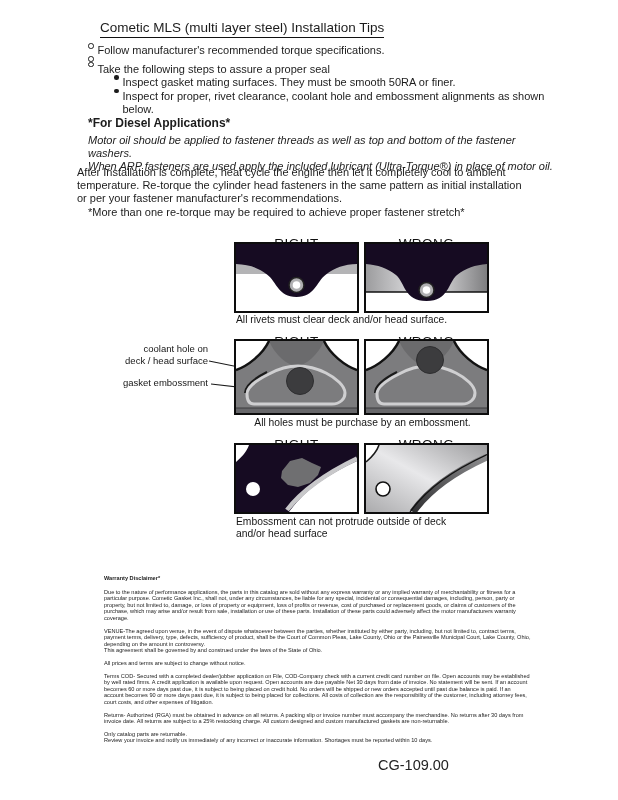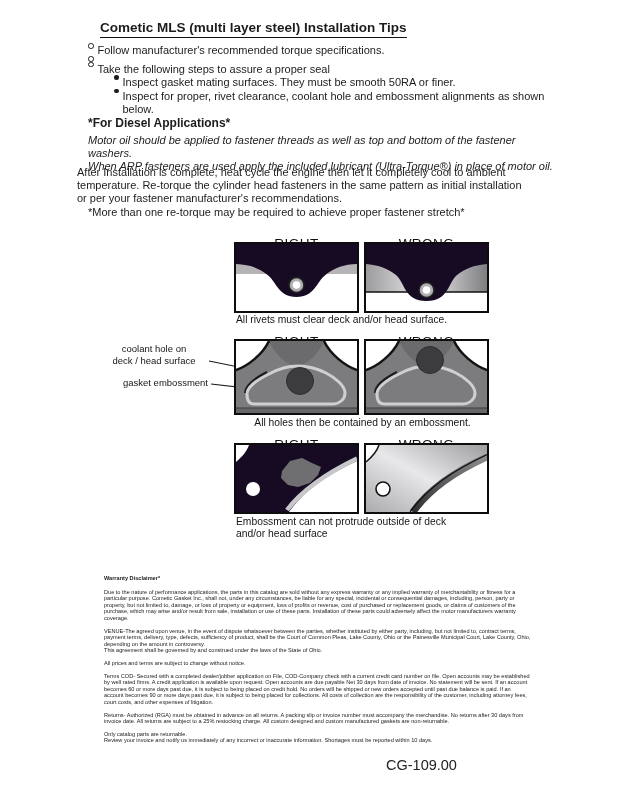--- a/index.html
+++ b/index.html
@@ -1,21 +1,21 @@
 <!DOCTYPE html>
 <html><head>
 <meta charset="utf-8">
 <style>
   html,body{margin:0;padding:0;background:#e8e8e8;}
   .page{position:relative;width:618px;height:800px;background:#ffffff;
         font-family:"Liberation Sans",sans-serif;color:#1c1c1c;overflow:hidden;}
   .abs{position:absolute;}
   .pre{white-space:pre-line;}
 
-  .title{left:100px;top:20px;font-size:13.5px;font-weight:bold;}
+  .title{left:100px;top:20px;font-size:13.5px;font-weight:normal;}
   .title .u{display:inline-block;border-bottom:1.6px solid #111;padding-bottom:2px;}
 
   .tips{left:88px;top:44px;font-size:11px;line-height:13.4px;width:460px;}
   .tips .row{display:flex;align-items:flex-start;}
   .ob{flex:0 0 auto;width:3.5px;height:3.5px;border:1px solid #1c1c1c;border-radius:50%;
       margin-right:4px;position:relative;top:-1px;}
   .fb{flex:0 0 auto;width:4.5px;height:4.5px;background:#1c1c1c;border-radius:50%;
       margin-right:4px;position:relative;top:-1px;}
   .sub{margin-left:26px;}
 
@@ -29,21 +29,21 @@
   .dbox svg{display:block;width:100%;height:100%;}
   .h67{height:71px;} .h72{height:76px;}
   .cap{font-size:10.3px;color:#161616;line-height:11.5px;}
 
   .annot{font-size:9.5px;line-height:11.5px;text-align:right;color:#161616;}
 
   .warr{left:104px;top:575px;width:427px;font-size:5.6px;line-height:6.6px;color:#222;}
   .warr p{margin:0 0 6px 0;}
   .warr .wh{font-weight:bold;margin-bottom:7px;}
 
-  .pagenum{left:386px;top:757px;font-size:14.5px;color:#222;}
+  .pagenum{left:378px;top:757px;font-size:14.5px;color:#222;}
 </style>
 </head>
 <body>
 
 <div class="page">
 
   <div class="abs title">
     <span class="u">Cometic MLS (multi layer steel) Installation Tips</span>
   </div>
 
@@ -105,21 +105,21 @@
       <path d="M0,0 H121 V20 C109,21 100,24 91,31 C82,38.5 83,57 60.5,57 C38,57 39,38.5 30,31 C21,24 12,21 0,20 Z" fill="#160b22"></path>
       <circle cx="60.5" cy="46" r="7.5" fill="#b0b0b2" stroke="#222" stroke-width="1.5"></circle>
       <circle cx="60.5" cy="46" r="3.8" fill="#ffffff"></circle>
     </svg>
   </div>
   <div class="abs cap" style="left:236px;top:314px;">All rivets must clear deck and/or head surface.</div>
 
   <div class="abs rw" style="left:234px;top:326px;">RIGHT</div>
   <div class="abs rw" style="left:364px;top:326px;">WRONG</div>
 
-  <div class="abs annot pre" style="left:100px;top:343px;width:108px;text-align:center;">coolant hole on
+  <div class="abs annot pre" style="left:100px;top:343px;width:108px;">coolant hole on
 deck / head surface</div>
   <div class="abs annot" style="left:100px;top:377px;width:108px;">gasket embossment</div>
 
   <svg class="abs" style="left:110px;top:335px;" width="200" height="60">
     <line x1="99" y1="26" x2="188" y2="44" stroke="#1a1a1a" stroke-width="1.1"></line>
     <line x1="101" y1="49" x2="162" y2="56" stroke="#1a1a1a" stroke-width="1.1"></line>
   </svg>
 
   <div class="abs dbox h72" style="left:234px;top:339px;">
     <svg viewBox="0 0 121 72" preserveAspectRatio="none">
@@ -144,21 +144,21 @@
       <path d="M18,63 L96,63 C104,63 109,58 109,52 C109,45 100,37 90,32 C80,27 70,25 62,25 C52,25 42,28 33,33 C23,38 11,45 11,53 C11,59 13,63 18,63 Z" fill="none" stroke="#cfcfd1" stroke-width="3"></path>
       <circle cx="64" cy="19" r="13.5" fill="#3c3c3e" stroke="#2e2e30" stroke-width="1"></circle>
       <path d="M0,0 L33,0 C27,13 12,25 0,29 Z" fill="#ffffff"></path>
       <path d="M33,0 C27,13 12,25 0,29" fill="none" stroke="#121212" stroke-width="2.5"></path>
       <path d="M121,0 L88,0 C94,13 109,25 121,29 Z" fill="#ffffff"></path>
       <path d="M88,0 C94,13 109,25 121,29" fill="none" stroke="#121212" stroke-width="2.5"></path>
       <rect y="67" width="121" height="5" fill="#67676a"></rect>
       <line x1="0" y1="67" x2="121" y2="67" stroke="#3c3c3e" stroke-width="1"></line>
     </svg>
   </div>
-  <div class="abs cap" style="left:236px;top:417px;width:253px;text-align:center;">All holes then be contained by an embossment.</div>
+  <div class="abs cap" style="left:236px;top:417px;width:253px;text-align:center;">All holes must be purchase by an embossment.</div>
 
   <div class="abs rw" style="left:234px;top:429px;">RIGHT</div>
   <div class="abs rw" style="left:364px;top:429px;">WRONG</div>
 
   <div class="abs dbox h67" style="left:234px;top:443px;">
     <svg viewBox="0 0 121 67" preserveAspectRatio="none">
       <rect width="121" height="67" fill="#ffffff"></rect>
       <path d="M13,0 L121,0 L121,16 C93,29 68,45 53,67 L0,67 L0,17 C6,12 11,6 13,0 Z" fill="#160b22"></path>
       <path d="M51,65 C67,44 93,27 121,13.5" fill="none" stroke="#c8c8ca" stroke-width="4.5"></path>
       <path d="M46,26 L54,16 L66,13 L76,18 L85,22 L82,30 L74,38 L62,42 L52,40 L45,33 Z" fill="#6f6f71"></path>

